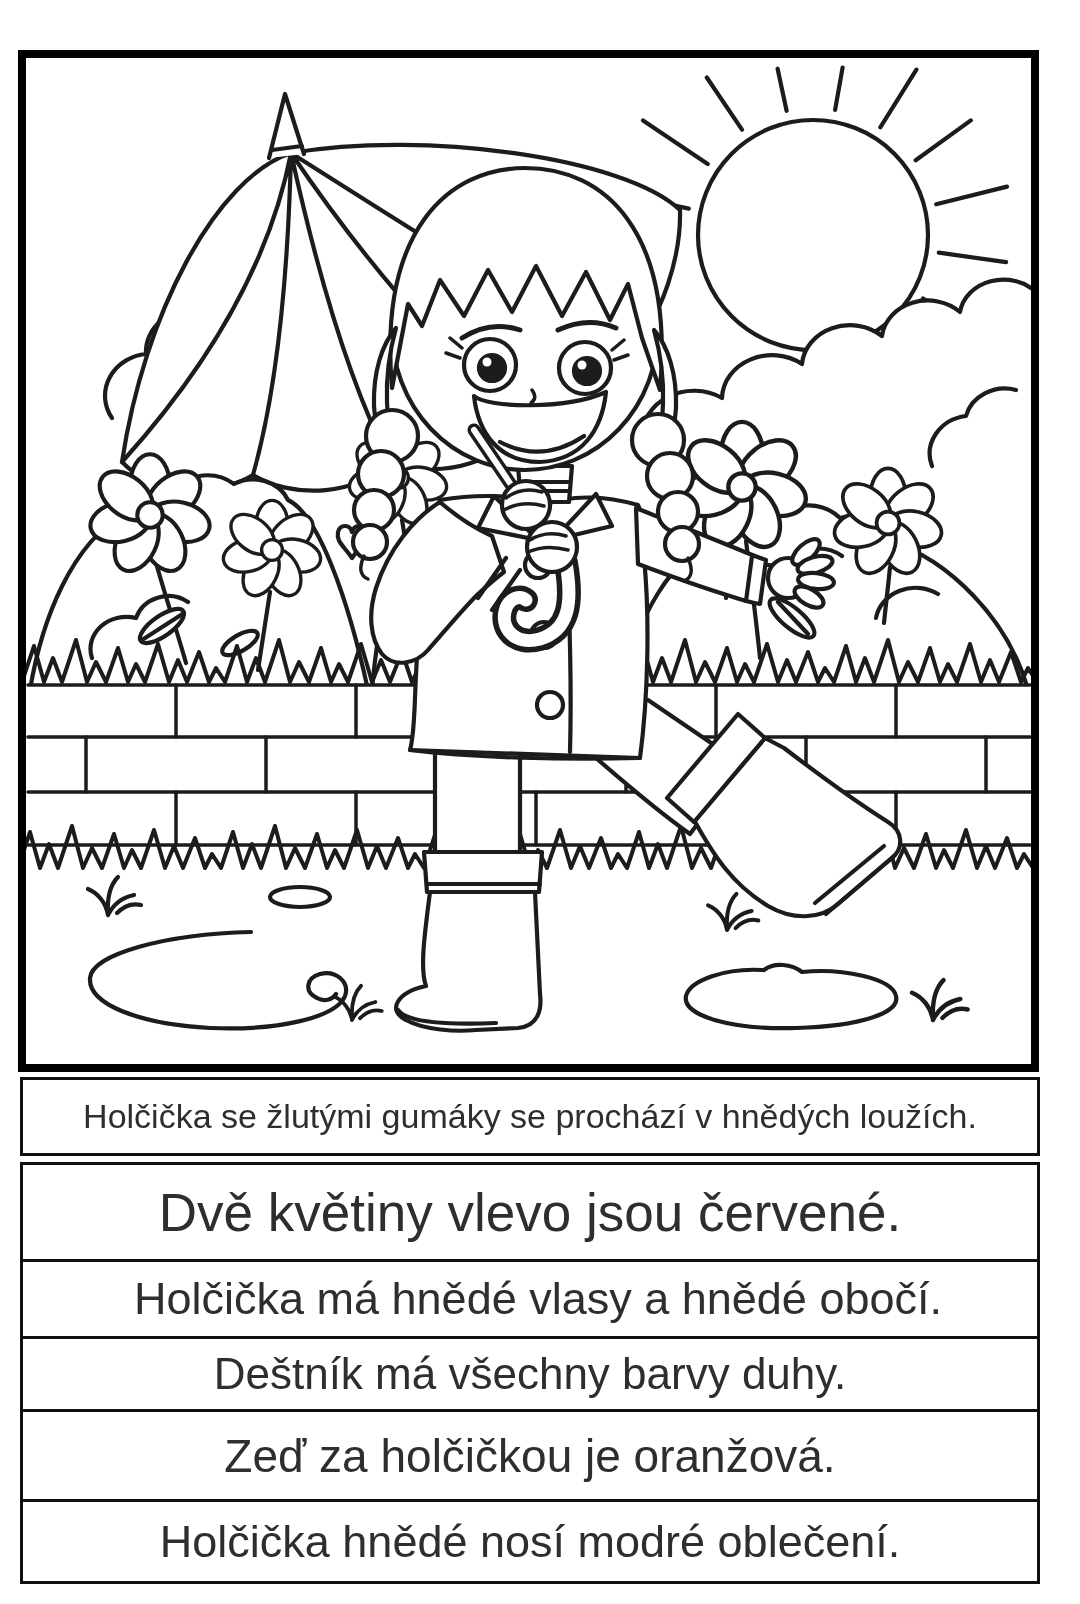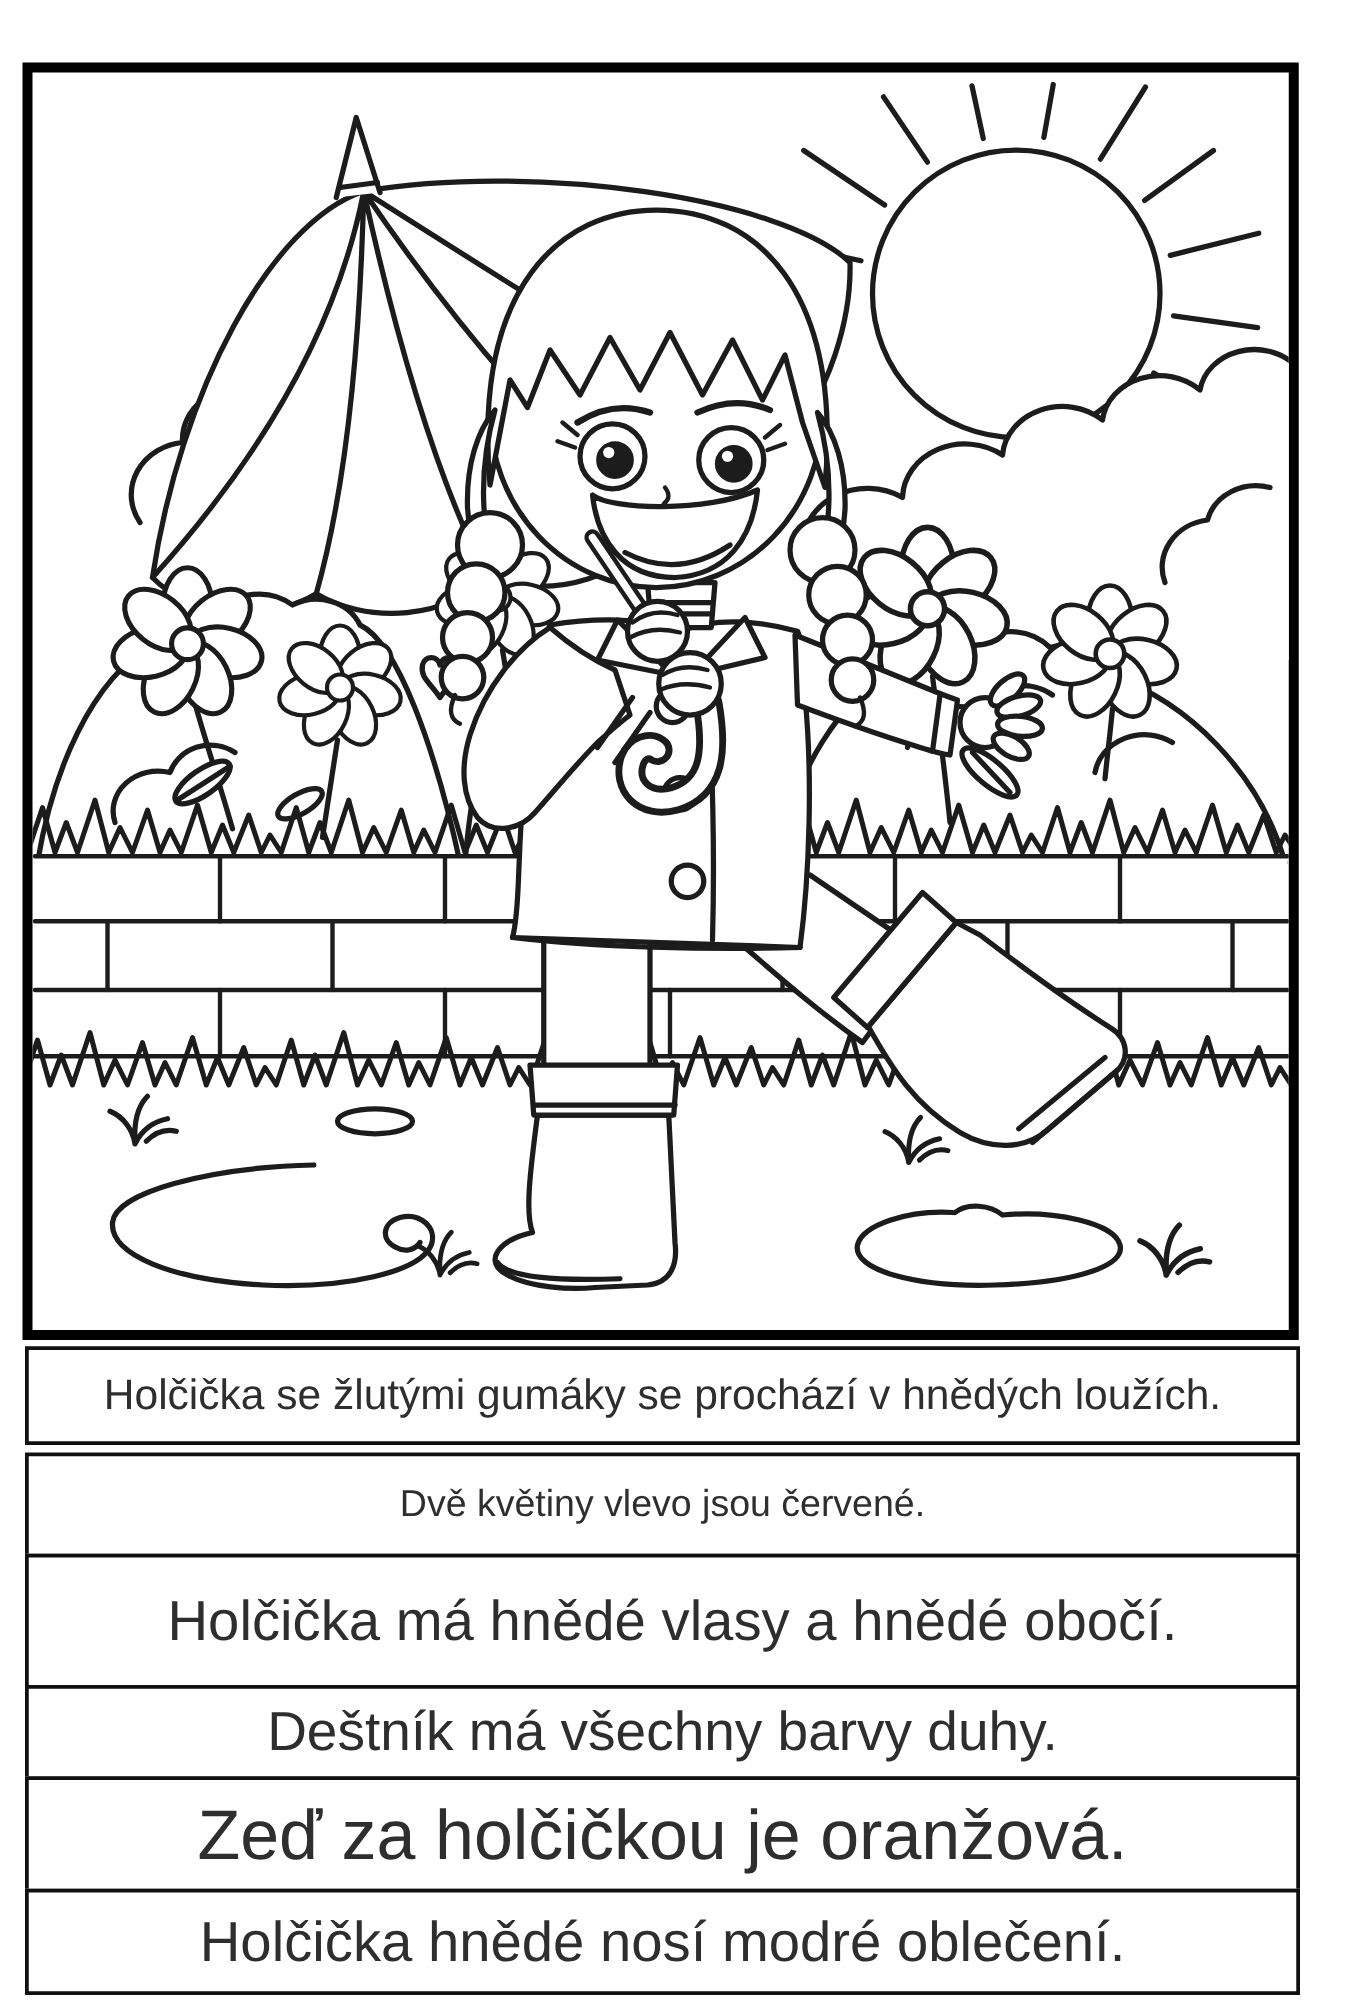--- a/index.html
+++ b/index.html
@@ -4,24 +4,24 @@
 <style>
   html,body{margin:0;padding:0;background:#ffffff;}
   body{width:1080px;height:1604px;overflow:hidden;font-family:"Liberation Sans","DejaVu Sans",sans-serif;}
   .page{position:relative;width:1080px;height:1604px;background:#fff;}
   .frame{position:absolute;left:18px;top:50px;width:1021px;height:1022px;border:8px solid #000;background:#fff;box-sizing:border-box;}
   .frame svg{display:block;width:100%;height:100%;}
   .rows{position:absolute;left:20px;top:1077px;width:1020px;}
   .row{box-sizing:border-box;border:3px solid #101010;background:#fff;display:flex;align-items:center;justify-content:center;text-align:right;color:#2e2e2e;overflow:hidden;}
   .row span{white-space:nowrap;}
   .r1{height:79px;font-size:34px;margin-bottom:6px;}
-  .r2{height:84px;font-size:30px;}
-  .r3{height:108px;font-size:45px;margin-top:-3px;padding-left:16px;}
+  .r2{height:100px;font-size:53px;}
+  .r3{height:80px;font-size:45px;margin-top:-3px;padding-left:16px;}
   .r4{height:76px;font-size:44px;margin-top:-3px;}
-  .r5{height:93px;font-size:56px;margin-top:-3px;}
+  .r5{height:93px;font-size:46px;margin-top:-3px;}
   .r6{height:85px;font-size:45px;margin-top:-3px;}
 </style>
 </head>
 <body>
 
 <div class="page">
 
   <div class="frame">
     <svg viewBox="0 0 1005 1006" preserveAspectRatio="none" fill="none" stroke="#1c1c1c" stroke-width="4.2" stroke-linecap="round" stroke-linejoin="round">
 

